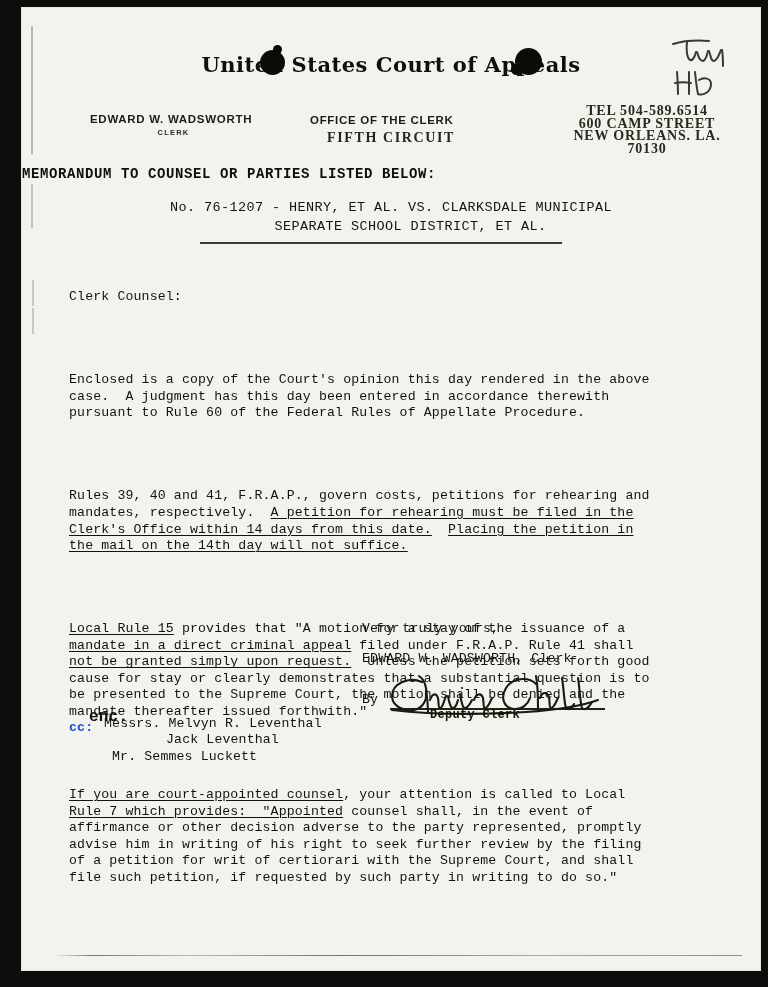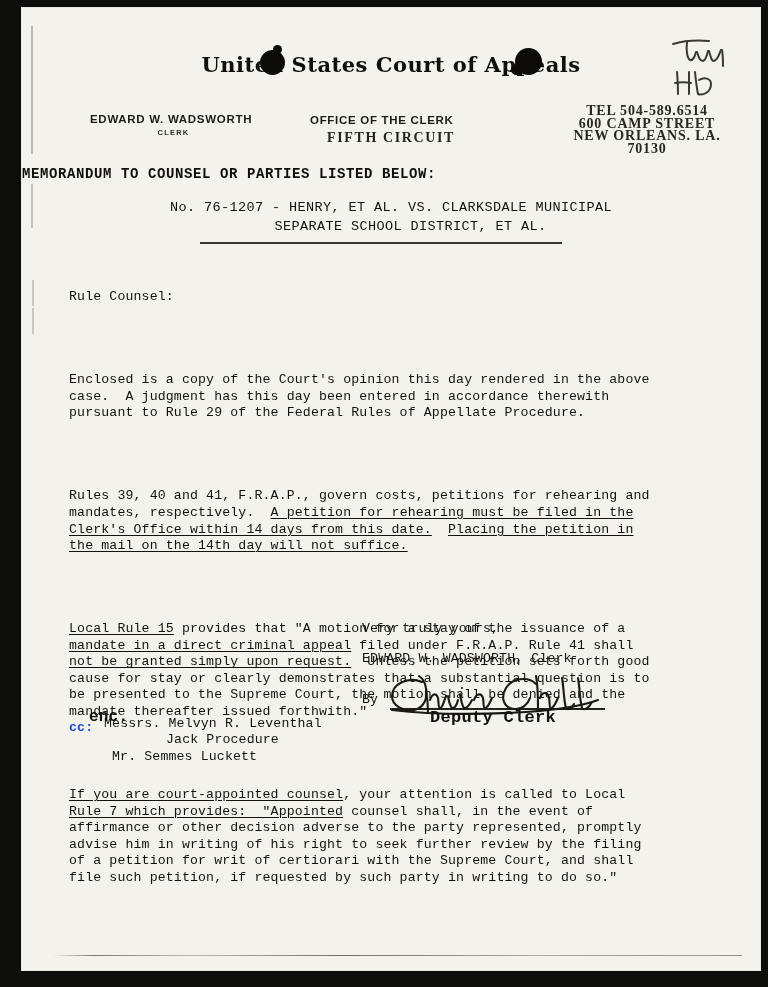--- a/index.html
+++ b/index.html
@@ -262,21 +262,21 @@
     left: 368px;
     top: 700px;
     width: 215px;
     height: 2px;
     background: #232218;
   }
   .deputy {
     position: absolute;
     left: 408px;
     top: 700px;
-    font-size: 17px;
+    font-size: 12px;
     font-weight: 700;
     letter-spacing: 0.3px;
     color: #14130b;
   }
   .signature {
     position: absolute;
     left: 364px;
     top: 662px;
     width: 220px;
     height: 48px;
@@ -355,25 +355,25 @@
 
 
     <div class="memo-head">MEMORANDUM TO COUNSEL OR PARTIES LISTED BELOW:</div>
     <div class="caption">
       <span>No. 76-1207 - HENRY, ET AL. VS. CLARKSDALE MUNICIPAL</span>
       <span class="l2">SEPARATE SCHOOL DISTRICT, ET AL.</span>
     </div>
     <div class="rule"></div>
 
     <div class="body">
-      <p class="para">Rule Counsel:</p>
+      <p class="para">Clerk Counsel:</p>
 
       <p class="para">Enclosed is a copy of the Court's opinion this day rendered in the above
 case.  A judgment has this day been entered in accordance therewith
-pursuant to Rule 29 of the Federal Rules of Appellate Procedure.</p>
+pursuant to Rule 60 of the Federal Rules of Appellate Procedure.</p>
 
       <p class="para"><span>Rules 39, 40 and 41, F.R.A.P., govern costs, petitions for rehearing and
 mandates, respectively.  </span><span class="u">A petition for rehearing must be filed in the
 Clerk's Office within 14 days from this date.</span><span>  </span><span class="u">Placing the petition in
 the mail on the 14th day will not suffice.</span></p>
 
       <p class="para"><span class="u">Local Rule 15</span><span> provides that "A motion for a stay of the issuance of a
 </span><span class="u">mandate in a direct criminal appeal</span><span> filed under F.R.A.P. Rule 41 shall
 </span><span class="u">not be granted simply upon request.</span><span>  Unless the petition sets forth good
 cause for stay or clearly demonstrates that a substantial question is to
@@ -410,21 +410,21 @@
         <path d="M6 40 C40 44, 90 45, 140 42 C170 40, 196 36, 212 30"></path>
       </g>
     </svg>
 
     <div class="deputy">Deputy Clerk</div>
 
     <div class="enc">enc.</div>
     <div class="cc-label">cc:</div>
     <div class="cc-list">
       <span>Messrs. Melvyn R. Leventhal</span>
-      <span class="indent">Jack Procedure</span>
+      <span class="indent">Jack Leventhal</span>
       <span class="indent2">Mr. Semmes Luckett</span>
     </div>
 
     <svg class="hand-note" viewBox="0 0 90 66">
       <g fill="none" stroke="#3a3932" stroke-width="2" stroke-linecap="round" stroke-linejoin="round">
         <path d="M6 10 C16 7, 30 6, 42 7"></path>
         <path d="M20 8 C19 16, 20 24, 23 26 C26 27, 28 22, 29 18"></path>
         <path d="M30 18 C32 24, 33 27, 36 27 C39 26, 40 21, 41 17"></path>
         <path d="M42 17 C44 23, 44 27, 47 27 C51 26, 52 20, 54 16"></path>
         <path d="M55 16 C56 22, 56 28, 56 32"></path>

